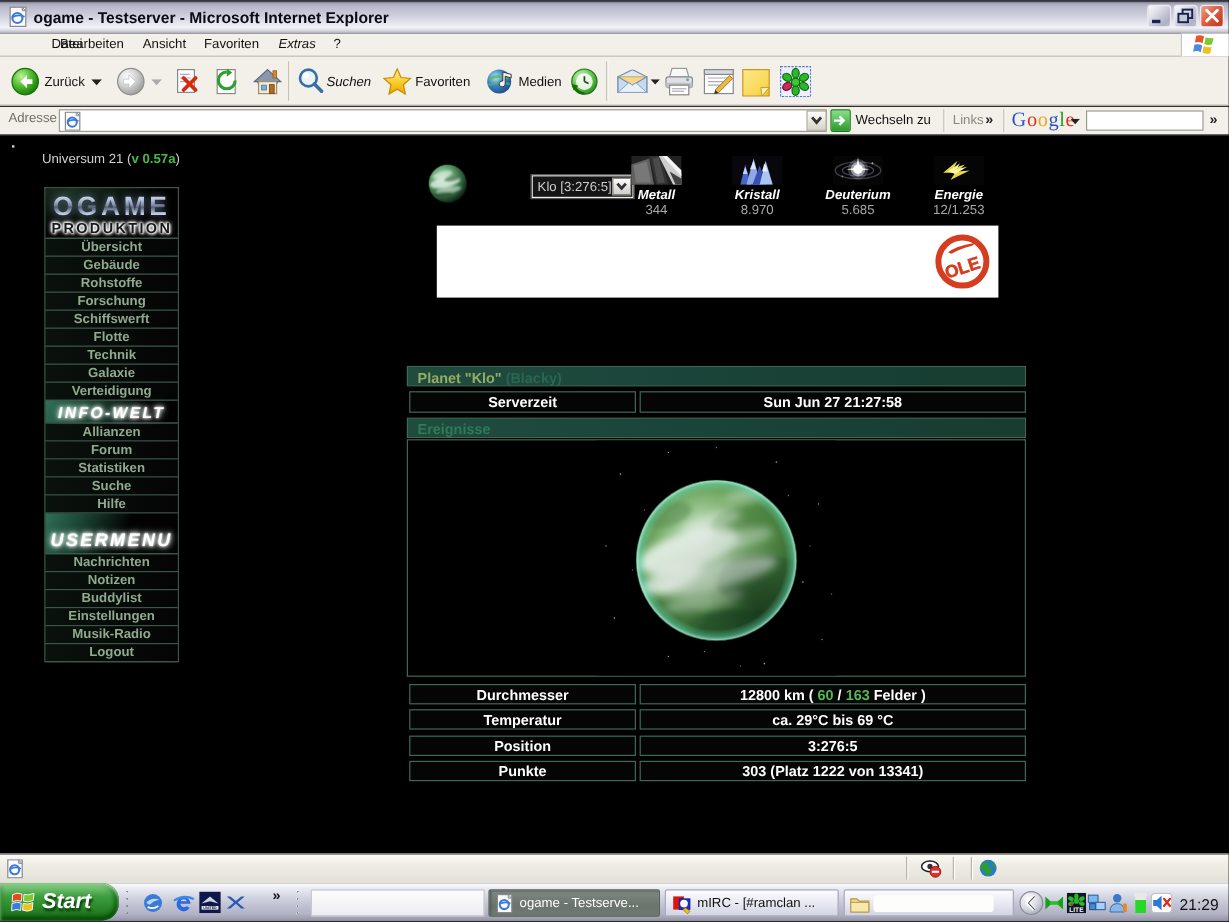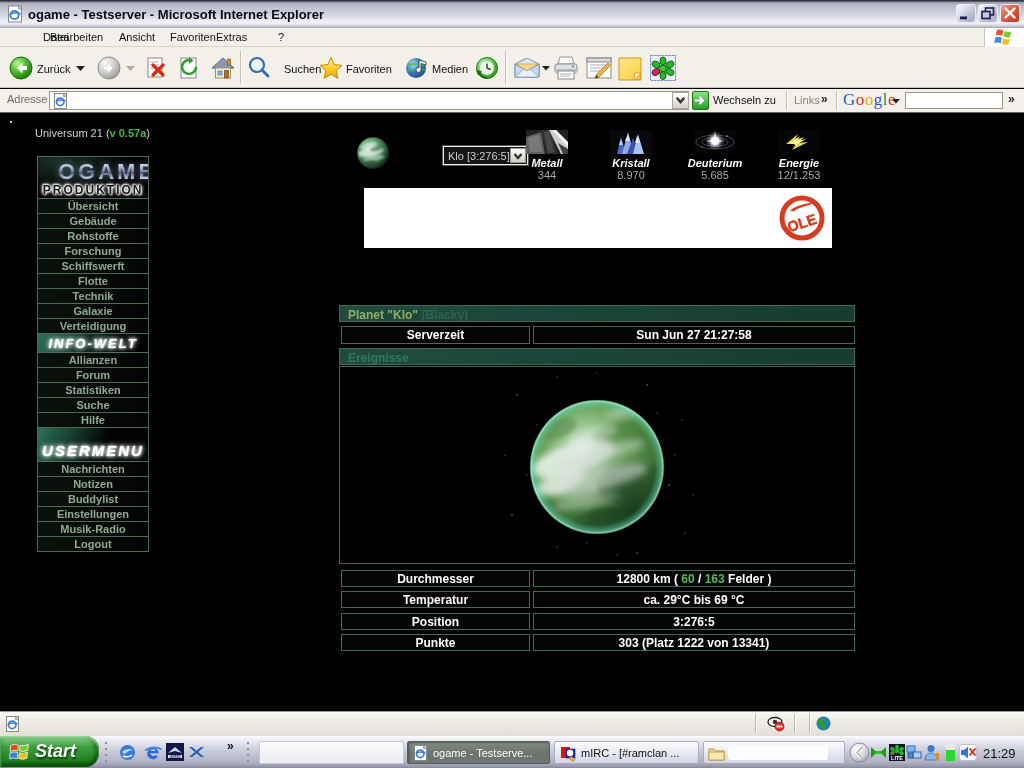--- a/index.html
+++ b/index.html
@@ -90,21 +90,21 @@
           <line x1="4.5" y1="3.5" x2="13.5" y2="12.5"></line>
           <line x1="13.5" y1="3.5" x2="4.5" y2="12.5"></line>
         </g>
       </svg></div>
 
   <div id="menubar"></div>
   <div class="menuitem" style="left:10px; top:31px;padding-left:33px;">Datei</div>
   <div class="menuitem" style="left:50px; top:31px;">Bearbeiten</div>
   <div class="menuitem" style="left:119px; top:31px;">Ansicht</div>
   <div class="menuitem" style="left:170px; top:31px;">Favoriten</div>
-  <div class="menuitem" style="left:216px; top:31px;">Extras</div>
+  <div class="menuitem" style="left:232px; top:31px;font-style:italic;">Extras</div>
   <div class="menuitem" style="left:278px; top:31px;">?</div>
   <div id="throbber"></div>
   <svg class="abs" style="left:994px; top:29px;" width="22" height="17" viewBox="0 0 22 17">
     <g transform="rotate(8 11 8)">
       <path d="M2 2 Q5 0.5 8.5 1.8 L8 7.5 Q5 6.2 1.6 7.8 Z" fill="#e8552c"></path>
       <path d="M10 2.2 Q13 3.2 16.5 1.6 L16 7.2 Q13 8.8 9.5 7.8 Z" fill="#7ec830"></path>
       <path d="M1.5 9.5 Q4.8 8 8 9.3 L7.6 15 Q4.6 13.8 1.2 15.5 Z" fill="#4a8ae0"></path>
       <path d="M9.3 9.6 Q12.5 10.8 16 9.2 L15.5 14.8 Q12.4 16.4 9 15.2 Z" fill="#f0c020"></path>
     </g>
   </svg>
@@ -168,21 +168,21 @@
       <rect x="7" y="15" width="4" height="4" fill="#7ab0e0" stroke="#4a7aa8" stroke-width="0.7"></rect>
       <rect x="13.5" y="14.5" width="4" height="7.5" fill="#b06a28" stroke="#7a4510" stroke-width="0.7"></rect>
     </svg>
     <div class="vsep" style="left:240px;"></div>
 
     <svg class="abs" style="left:247px; top:56px;" width="24" height="24" viewBox="0 0 24 24">
       <circle cx="10" cy="9" r="7" fill="#eaf2fc" fill-opacity="0.8" stroke="#3a6ea8" stroke-width="2.2"></circle>
       <circle cx="8" cy="7" r="2.5" fill="#fff" opacity="0.9"></circle>
       <line x1="15" y1="14" x2="21" y2="20" stroke="#3a6ea8" stroke-width="3" stroke-linecap="round"></line>
     </svg>
-    <div class="tlabel" style="left:284px; top:63px;">Suchen</div>
+    <div class="tlabel" style="left:272px; top:63px;font-style:italic;">Suchen</div>
 
     <svg class="abs" style="left:319px; top:56px;" width="24" height="24" viewBox="0 0 24 24">
       <defs>
           <linearGradient id="st1" x1="0" y1="0" x2="0" y2="1">
         <stop offset="0%" stop-color="#fff0a0"></stop>
             <stop offset="60%" stop-color="#f8c820"></stop>
             <stop offset="100%" stop-color="#e8a800"></stop>
           </linearGradient>
         </defs>
       <polygon points="12,1.5 15.2,8.6 23,9.4 17.2,14.6 18.8,22.3 12,18.3 5.2,22.3 6.8,14.6 1,9.4 8.8,8.6" fill="url(#st1)" stroke="#c88a00" stroke-width="1"></polygon>
@@ -308,21 +308,21 @@
   <div class="abs" style="left:905px; top:92px; width:98px; height:17px; background:#fff; border:1px solid #9c9a8e;"></div>
   <div class="abs" style="left:1008px; top:92px; font-size:12px; font-weight:bold; color:#222;">»</div>
   <div id="pagetopline"></div>
 
   <div id="page">
     <div class="abs" style="left:10px; top:8px; width:2px; height:2px; background:#ccc;"></div>
     <div class="abs" style="left:35px; top:14px; font-size:11px; color:#d0d0d0;">Universum 21 (<span style="color:#44bb44; font-weight:bold;">v 0.57a</span>)</div>
 
     <div id="lmenu">
       <div id="logocell">
-        <div style="position:absolute; left:0; top:2px; width:100%; text-align:center; font-size:22px; font-weight:bold; letter-spacing:3px; margin-left:14px; background:linear-gradient(180deg,#f4f8ff 0%,#b8c4dc 30%,#68748c 48%,#3a4256 52%,#cdd8ee 75%,#8a96b0 100%); -webkit-background-clip:text; background-clip:text; color:transparent; text-shadow:0 0 6px rgba(160,180,220,0.55);">OGAME</div>
+        <div style="position:absolute; left:0; top:2px; width:100%; text-align:center; font-size:22px; font-weight:bold; letter-spacing:3px; margin-left:0; background:linear-gradient(180deg,#f4f8ff 0%,#b8c4dc 30%,#68748c 48%,#3a4256 52%,#cdd8ee 75%,#8a96b0 100%); -webkit-background-clip:text; background-clip:text; color:transparent; text-shadow:0 0 6px rgba(160,180,220,0.55);">OGAME</div>
         <div style="position:absolute; left:-2px; top:26px; width:104%; text-align:center; font-size:12px; font-weight:bold; letter-spacing:2px; color:#181818; text-shadow:0 0 2px #fff, 0 0 3px #fff, 0 0 5px #fff, 1px 1px 2px #fff, -1px -1px 2px #fff;">PRODUKTION</div>
       </div>
       <div class="mrow">Übersicht</div>
       <div class="mrow">Gebäude</div>
       <div class="mrow">Rohstoffe</div>
       <div class="mrow">Forschung</div>
       <div class="mrow">Schiffswerft</div>
       <div class="mrow">Flotte</div>
       <div class="mrow">Technik</div>
       <div class="mrow">Galaxie</div>

